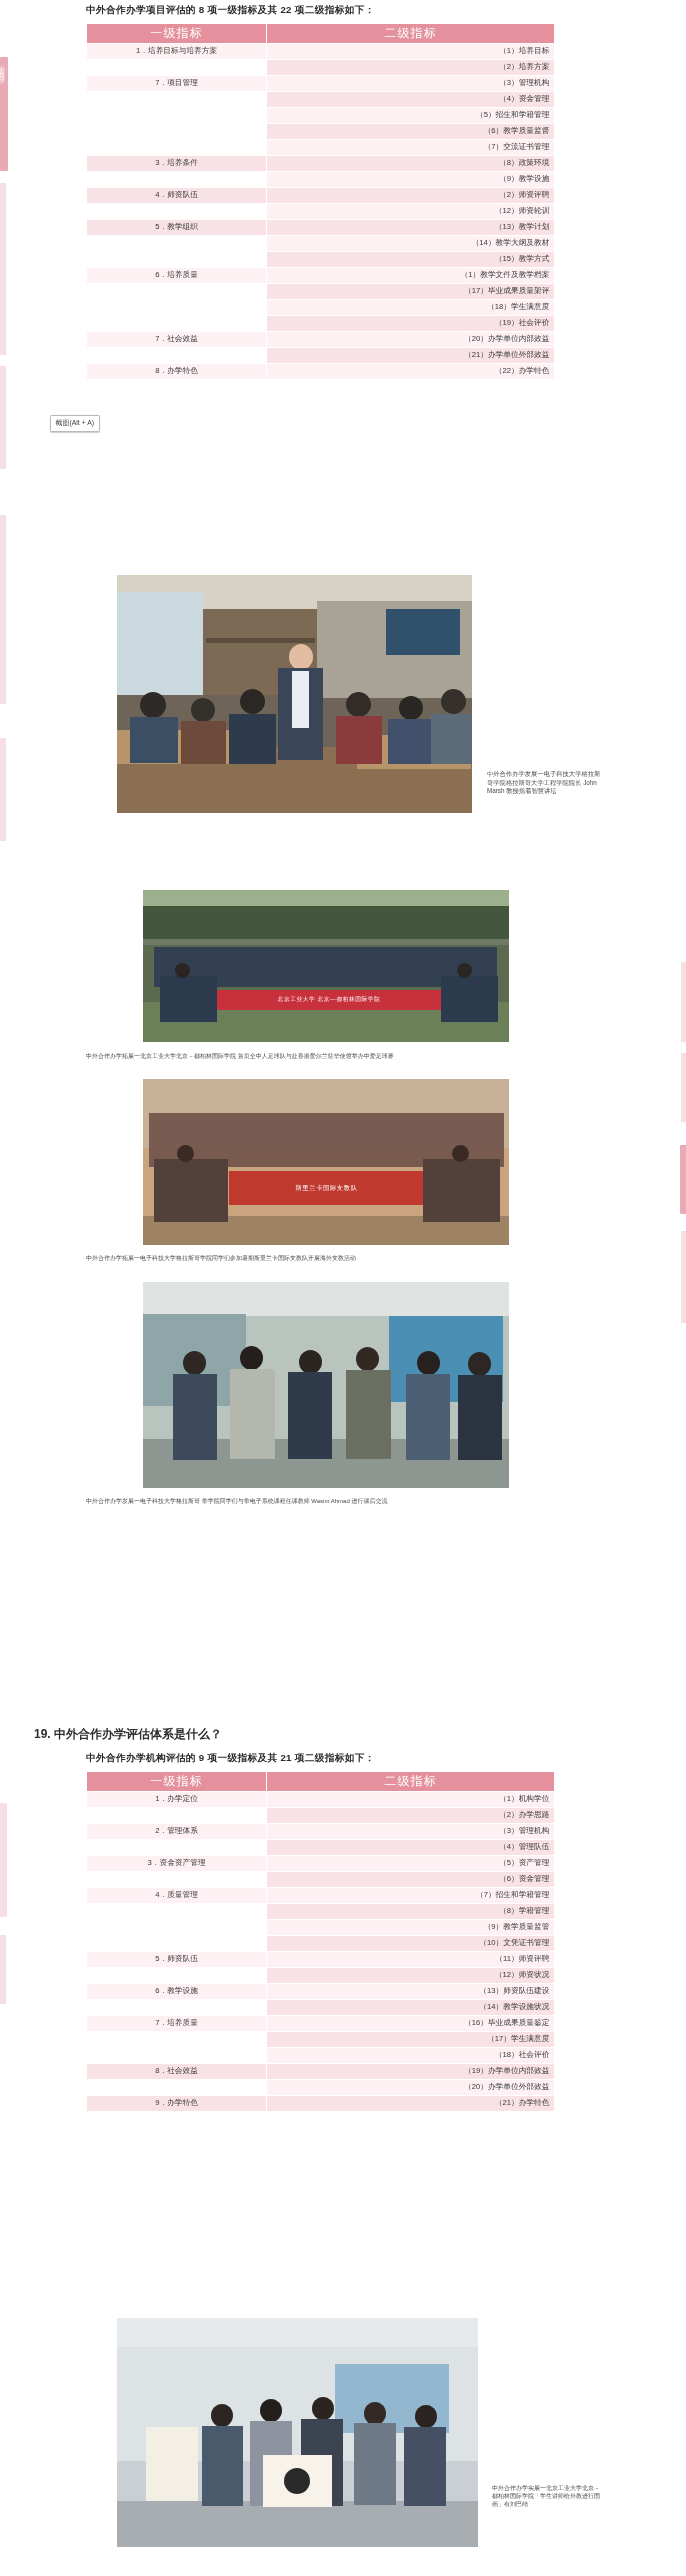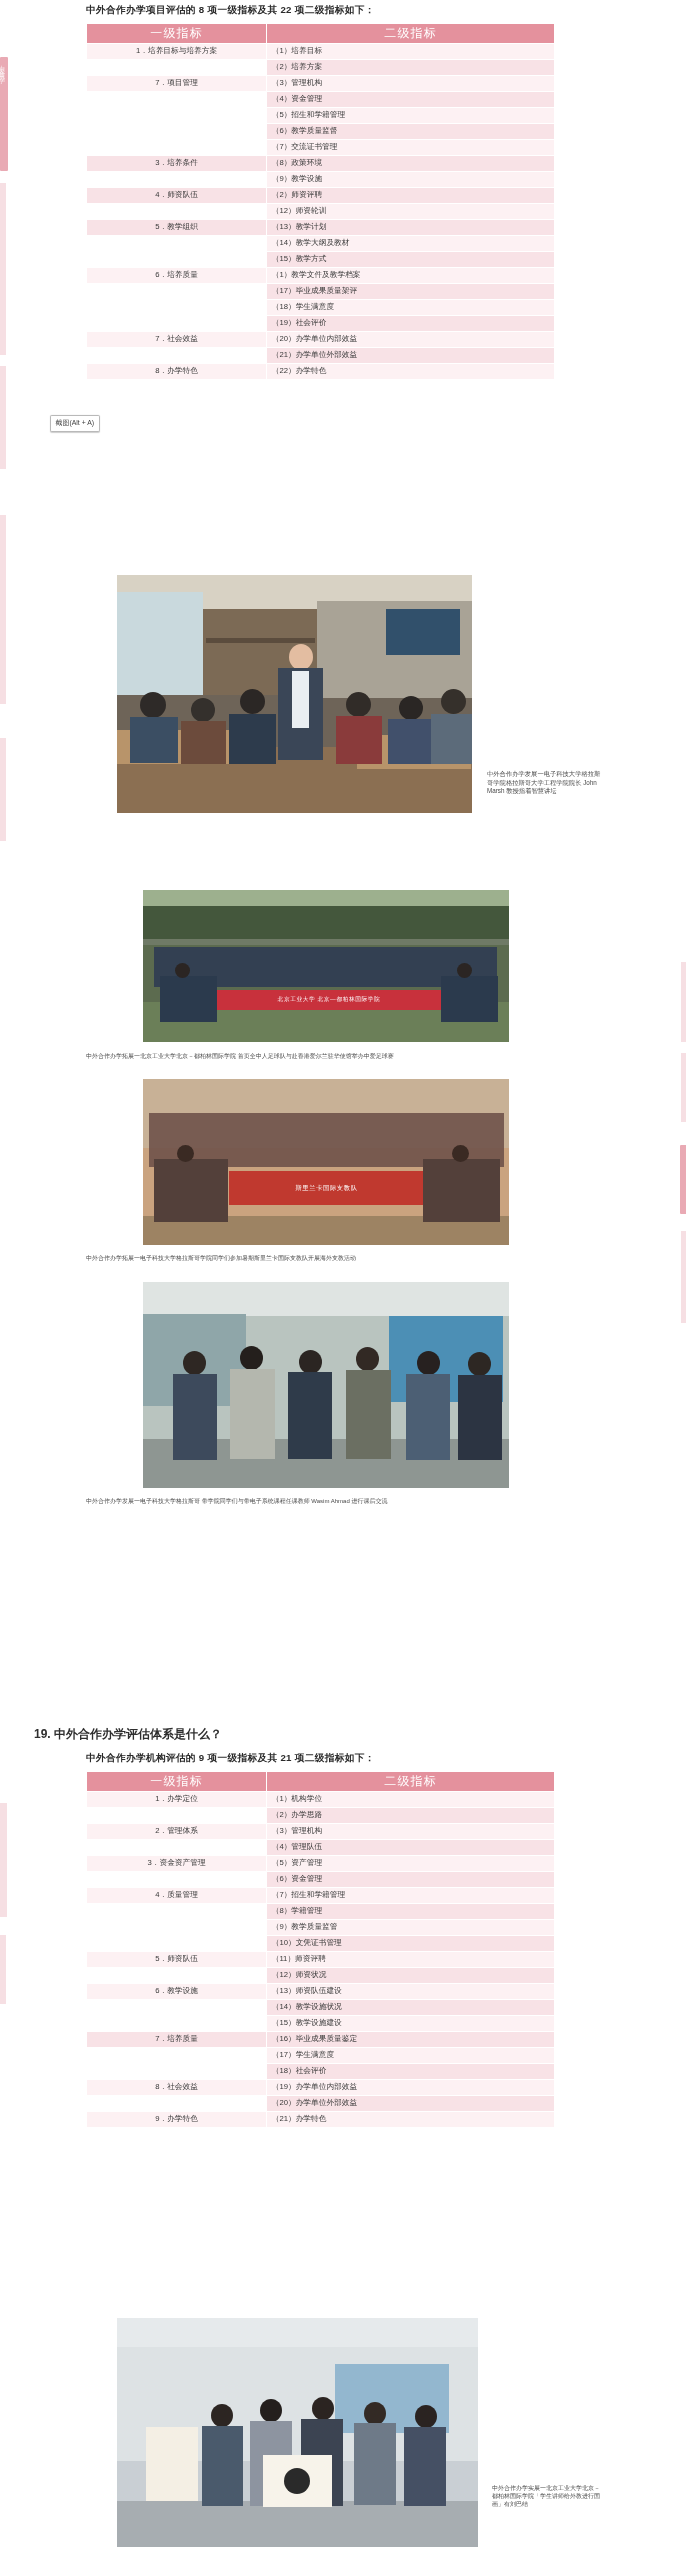--- a/index.html
+++ b/index.html
@@ -98,21 +98,21 @@
     text-align: center;
     color: #3a3a3a;
     font-size: 7.7px;
   }
   table.ind td.l1 {
     width: 177px;
     text-align: center;
   }
   table.ind td.l2 {
     width: 289px;
-    text-align: left;
+    text-align: right;
   }
   table.ind tr:nth-child(odd) td { background: #fdf1f3; }
   table.ind tr:nth-child(even) td { background: #f8e2e6; }
   table.ind td.blank { background: #ffffff !important; border-color: #ffffff; }
 
   
   .snip-hint {
     position: absolute;
     background: #ffffff;
     border: 0.6px solid #b9b9b9;
@@ -335,24 +335,20 @@
             <td class="l1 blank"></td>
             <td class="l2">（12）师资状况</td>
           </tr>
           <tr>
             <td class="l1">6．教学设施</td>
             <td class="l2">（13）师资队伍建设</td>
           </tr>
           <tr>
             <td class="l1 blank"></td>
             <td class="l2">（14）教学设施状况</td>
-          </tr>
-          <tr>
-            <td class="l1 blank"></td>
-            <td class="l2">（15）教学设施建设</td>
           </tr>
           <tr>
             <td class="l1">7．培养质量</td>
             <td class="l2">（16）毕业成果质量鉴定</td>
           </tr>
           <tr>
             <td class="l1 blank"></td>
             <td class="l2">（17）学生满意度</td>
           </tr>
           <tr>

